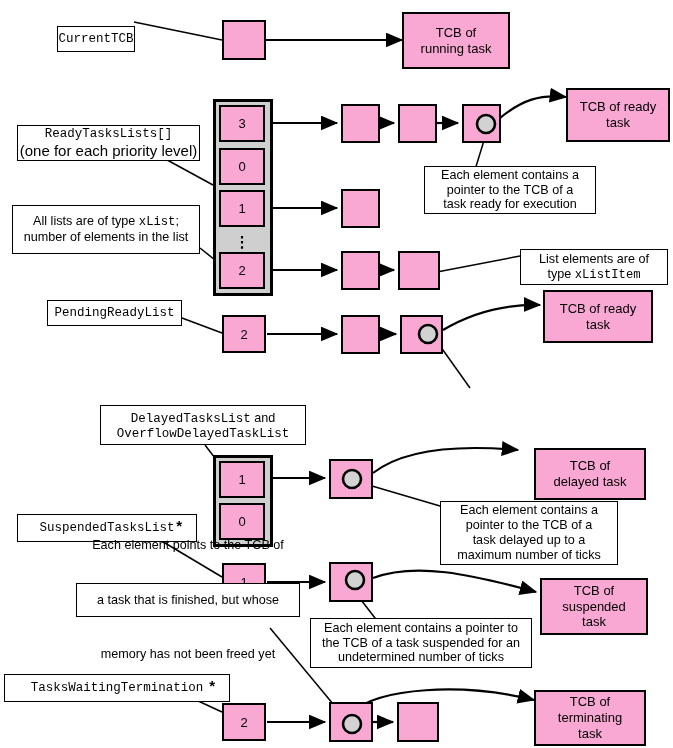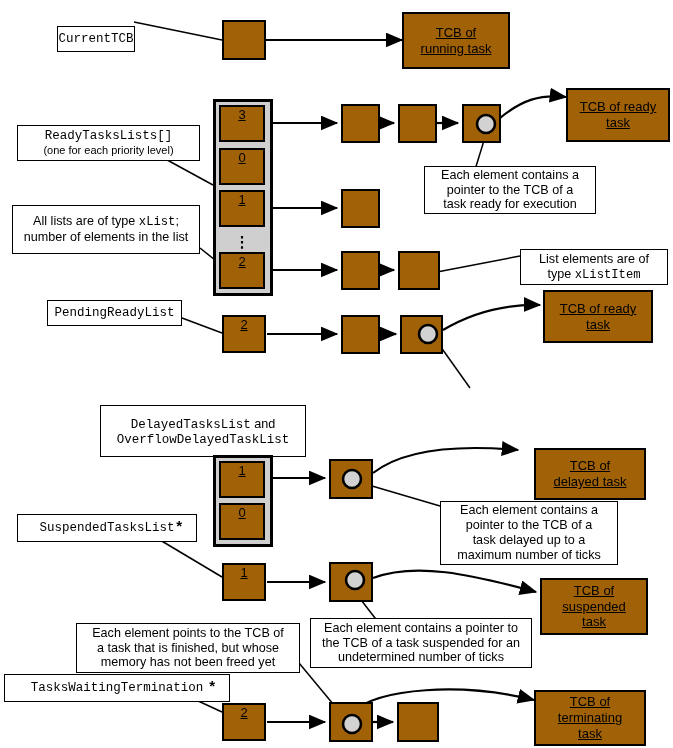--- a/index.html
+++ b/index.html
@@ -19,23 +19,23 @@
   .mono{font-family:"Liberation Mono", monospace;font-size:12.5px;letter-spacing:0px;}
   .sans{font-family:"Liberation Sans", sans-serif;font-size:13px;}
   .note{font-family:"Liberation Sans", sans-serif;font-size:12.6px;}
   .note .mono-in{font-family:"Liberation Mono", monospace;font-size:12.2px;}
   .sans-in{font-family:"Liberation Sans", sans-serif;font-size:13px;}
   .star{position:absolute;font-family:"Liberation Sans",sans-serif;
         font-weight:bold;font-size:15px;line-height:1;}
 
   
   .node{
-    background:#a16207;border:2.4px solid #000;
-    display:flex;justify-content:center;
-    text-align:center;color:#000;text-decoration:underline;
+    background:#f9a8d4;border:2.4px solid #000;
+    display:flex;align-items:center;justify-content:center;
+    text-align:center;color:#000;
   }
   .node.tcb{font-family:"Liberation Sans", sans-serif;font-size:13px;line-height:1.22;}
   .node.cell{font-family:"Liberation Sans", sans-serif;font-size:13px;}
 
   
   .list-frame{
     background:#cfcfcf;border:3px solid #000;
   }
   .dots{position:absolute;font-size:15px;font-weight:bold;color:#000;
         text-align:center;line-height:1;font-family:"Liberation Sans",sans-serif;}
@@ -130,21 +130,21 @@
   </div>
   <div class="abs dots" style="left:219px;top:234px;width:46px;">
     <span>⋮</span>
   </div>
   <div class="abs node cell" style="left:219px;top:252px;width:46px;height:37px;">
     <span>2</span>
   </div>
 
   <div class="abs label-box" style="left:17px;top:125px;width:183px;height:36px;flex-direction:column;">
     <span class="mono">ReadyTasksLists[]</span>
-    <span class="sans" style="font-size:11px">(one for each priority level)</span>
+    <span class="sans" style="font-size:15px">(one for each priority level)</span>
   </div>
 
   <div class="abs label-box note" style="left:12px;top:205px;width:188px;height:49px;flex-direction:column;">
     <span><span>All lists are of type </span><span class="mono-in">xList</span><span>;</span></span>
     <span>number of elements in the list</span>
   </div>
 
   <div class="abs node cell" style="left:341px;top:104px;width:39px;height:39px;"></div>
   <div class="abs node cell" style="left:398px;top:104px;width:39px;height:39px;"></div>
   <div class="abs node cell" style="left:462px;top:104px;width:39px;height:39px;"></div>
@@ -185,21 +185,21 @@
   <svg class="abs" style="left:400px;top:315px;width:43px;height:39px;" viewBox="0 0 43 39">
     <circle class="ring" cx="28" cy="19" r="9"></circle>
   </svg>
 
   <div class="abs node tcb" style="left:543px;top:290px;width:110px;height:53px;flex-direction:column;">
     <span>TCB of ready</span>
     <span>task</span>
   </div>
 
 
-  <div class="abs label-box" style="left:100px;top:405px;width:206px;height:52px;flex-direction:column;">
+  <div class="abs label-box" style="left:100px;top:405px;width:206px;height:40px;flex-direction:column;">
     <span><span class="mono">DelayedTasksList</span><span class="sans-in" style="font-size:12.6px"> and</span></span>
     <span class="mono">OverflowDelayedTaskList</span>
   </div>
 
   <div class="abs list-frame" style="left:213px;top:455px;width:60px;height:92px;"></div>
   <div class="abs node cell" style="left:219px;top:461px;width:46px;height:37px;">
     <span>1</span>
   </div>
   <div class="abs node cell" style="left:219px;top:503px;width:46px;height:37px;">
     <span>0</span>
@@ -240,21 +240,21 @@
     <span>suspended</span>
     <span>task</span>
   </div>
 
   <div class="abs label-box note" style="left:310px;top:618px;width:222px;height:50px;flex-direction:column;">
     <span>Each element contains a pointer to</span>
     <span>the TCB of a task suspended for an</span>
     <span>undetermined number of ticks</span>
   </div>
 
-  <div class="abs label-box note" style="left:76px;top:623px;width:224px;height:50px;flex-direction:column;">
+  <div class="abs label-box note" style="left:76px;top:583px;width:224px;height:34px;flex-direction:column;gap:40px;">
     <span>Each element points to the TCB of</span>
     <span>a task that is finished, but whose</span>
     <span>memory has not been freed yet</span>
   </div>
 
   <div class="abs label-box mono" style="left:4px;top:674px;width:226px;height:28px;">
     <span>TasksWaitingTermination</span>
     <span class="star" style="right:14px;top:3px;">*</span>
   </div>
 

